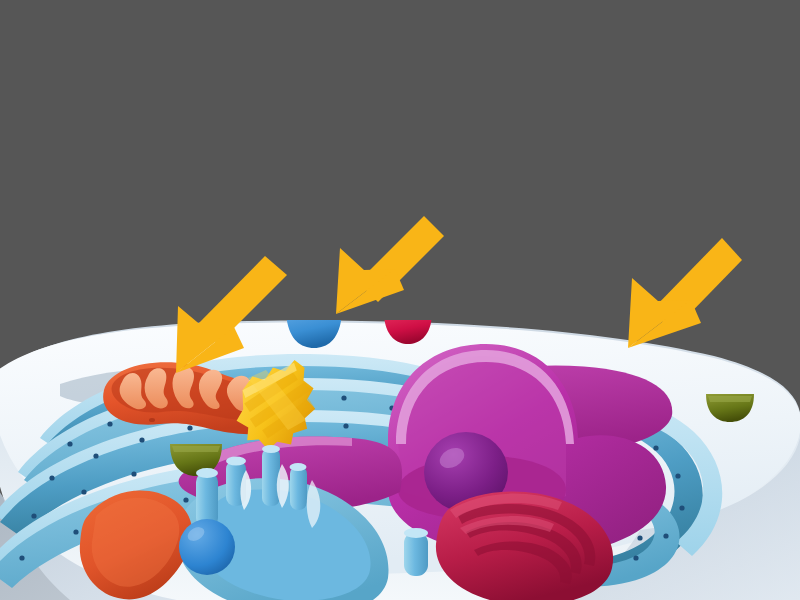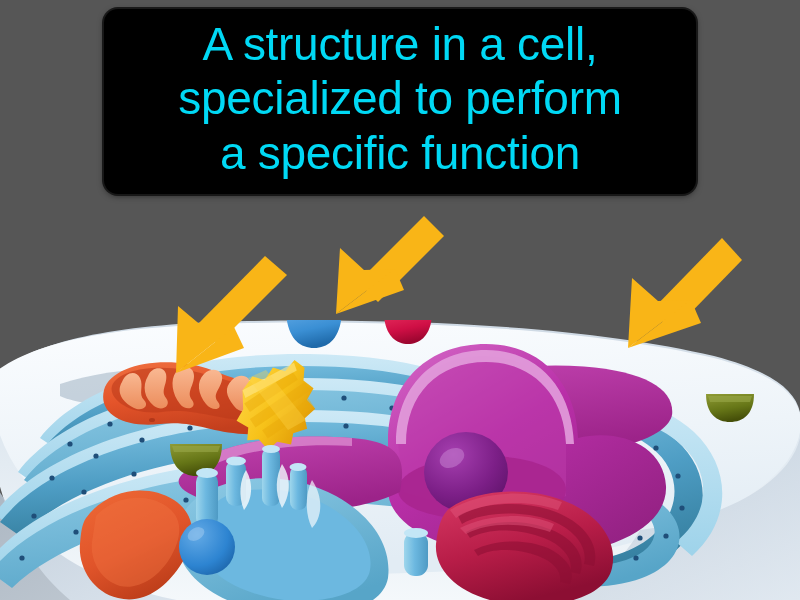--- a/index.html
+++ b/index.html
@@ -417,25 +417,20 @@
         <circle cx="207" cy="227" r="28" fill="url(#gSphereBlue)"></circle>
         <ellipse cx="196" cy="214" rx="9" ry="6" fill="#9cc9ef" opacity="0.55" transform="rotate(-30 196 214)"></ellipse>
       </g>
 
       <g>
         <path d="M-12 200 C 40 250 150 280 300 280 L 60 280 Z" fill="none"></path>
       </g>
     </svg>
   </div>
 
-  <div id="definition-card" style="background: rgb(0, 0, 0);">
-    <div id="definition-text" style="color: rgb(0, 217, 245);">A structure in a cell,
-specialized to perform
-a specific function</div>
-  </div>
 
   <div class="arrow-layer">
     <svg width="800" height="600" viewBox="0 0 800 600" xmlns="http://www.w3.org/2000/svg">
 
       <g>
         <path d="M265 256 L 287 275 L 218 344 L 196 326 Z" fill="#f9b517"></path>
         <path d="M176 373 L 178 306 L 203 327 L 234 327 Z" fill="#f9b517"></path>
         <path d="M176 373 L 234 327 L 244 348 Z" fill="#f9b517"></path>
       </g>
 

